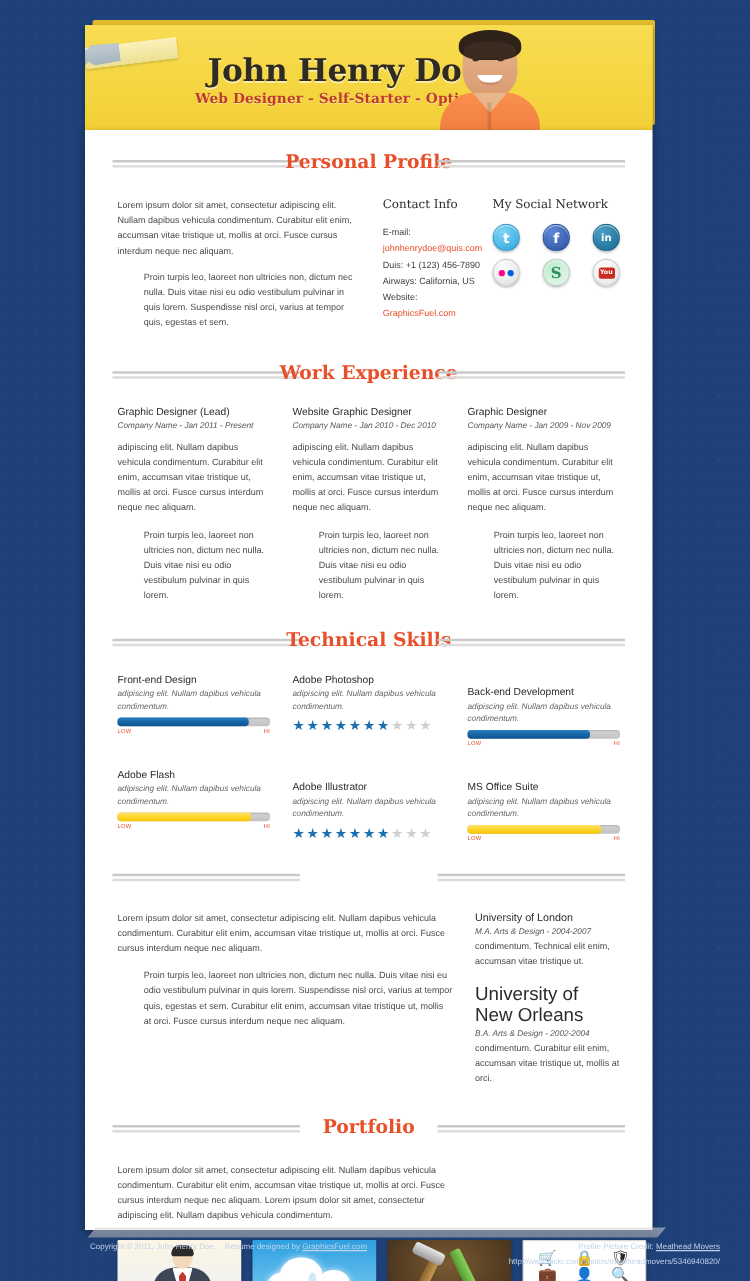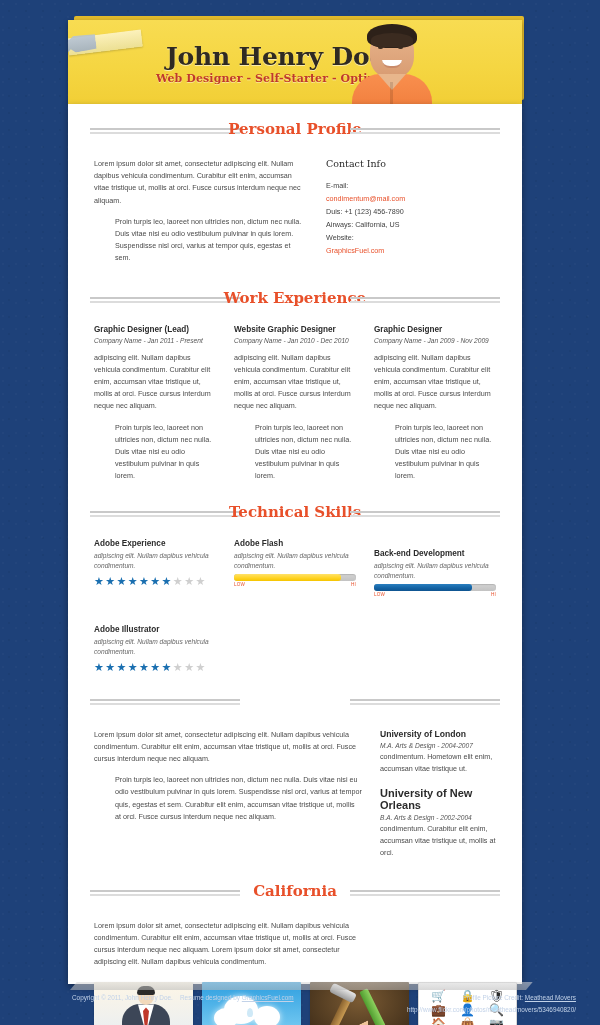--- a/index.html
+++ b/index.html
@@ -110,21 +110,21 @@
   .rule.l { left: 0; } .rule.r { right: 0; }
   .rule:before, .rule:after {
     content:""; position:absolute; left:0; right:0; height:2px; background:#c9c9c9;
   }
   .rule:before { top:0; } .rule:after { top:4px; background:#dcdcdc; }
 
   
   .bodytext { font-size: 7.2px; line-height: 12.2px; color: #4a4a4a; }
   .bodytext p + p { margin-top: 9px; margin-left: 21px; }
   .colrow { display: flex; margin: 0 26px; }
-  h4.item-title { font-size: 8.2px; color: #2b2b2b; font-weight: bold; margin-bottom: 3px; }
+  h4.item-title { font-size: 8.2px; color: #2b2b2b; font-weight: normal; margin-bottom: 3px; }
   .item-sub { font-size: 6.6px; font-style: italic; color: #555; margin-bottom: 8px; }
 
   
   .contact-h, .social-h, .clients-h {
     font-family: "DejaVu Serif", serif; font-size: 9.5px; color: #2b2b2b; margin-bottom: 10px;
   }
   .contact-line { font-size: 7.2px; line-height: 13px; color: #3f3f3f; }
   .contact-line a, .lnk { color: #e8502a; text-decoration: none; }
 
   .social-grid { display: grid; grid-template-columns: repeat(3, 30px); gap: 6px 10px; }
@@ -237,33 +237,59 @@
       <div style="width:212px">
         <div class="bodytext">
           <p>Lorem ipsum dolor sit amet, consectetur adipiscing elit. Nullam dapibus vehicula condimentum. Curabitur elit enim, accumsan vitae tristique ut, mollis at orci. Fusce cursus interdum neque nec aliquam.</p>
           <p>Proin turpis leo, laoreet non ultricies non, dictum nec nulla. Duis vitae nisi eu odio vestibulum pulvinar in quis lorem. Suspendisse nisl orci, varius at tempor quis, egestas et sem.</p>
         </div>
       </div>
       <div style="width:108px; padding-left:20px">
         <div class="contact-h">Contact Info</div>
         <div class="contact-line">
           <span>E-mail:</span>
-          <span class="lnk">condimentum@mail.com</span>
+          <span class="lnk">johnhenrydoe@quis.com</span>
         </div>
         <div class="contact-line">
           <span>Duis:</span>
           <span>+1 (123) 456-7890</span>
         </div>
         <div class="contact-line">
           <span>Airways:</span>
           <span>California, US</span>
         </div>
         <div class="contact-line">
           <span>Website:</span>
           <span class="lnk">GraphicsFuel.com</span>
+        </div>
+      </div>
+      <div style="width:110px; padding-left:8px">
+        <div class="social-h">My Social Network</div>
+        <div class="social-grid">
+          <a class="sicon tw">
+              <span>t</span>
+            </a>
+          <a class="sicon fb">
+              <span>f</span>
+            </a>
+          <a class="sicon li">
+              <span style="font-size:8px">in</span>
+            </a>
+          <a class="sicon fl">
+              <span class="fl-dots">
+                <i></i>
+                <i></i>
+              </span>
+            </a>
+          <a class="sicon su">
+              <span class="su-g">S</span>
+            </a>
+          <a class="sicon yt">
+              <span class="yt-box">You</span>
+            </a>
         </div>
       </div>
     </div>
 
     <div style="padding-top:22px"></div>
     <div class="sec-head">
       <div class="rule l"></div>
       <div class="sec-title">Work Experience</div>
       <div class="rule r"></div>
     </div>
@@ -295,84 +321,106 @@
     </div>
 
     <div style="padding-top:18px"></div>
     <div class="sec-head">
       <div class="rule l"></div>
       <div class="sec-title">Technical Skills</div>
       <div class="rule r"></div>
     </div>
     <div id="skills-grid" class="colrow" style="margin-top:8px; gap:18px; flex-wrap:wrap">
         <div style="width: 122px;">
-          <h4 class="item-title">Adobe Experience</h4>
-          <div class="skill-desc">adipiscing elit. Nullam dapibus vehicula condimentum.</div>
-          <div class="stars"><span class="on">★</span><span class="on">★</span><span class="on">★</span><span class="on">★</span><span class="on">★</span><span class="on">★</span><span class="on">★</span><span class="off">★</span><span class="off">★</span><span class="off">★</span></div>
-        </div>
-        <div style="width: 122px;">
-          <h4 class="item-title">Adobe Flash</h4>
+          <h4 class="item-title">Front-end Design</h4>
           <div class="skill-desc">adipiscing elit. Nullam dapibus vehicula condimentum.</div>
           <div class="bar-outer">
-            <div class="bar-fill yellow" style="width:88%"></div>
+            <div class="bar-fill blue" style="width:86%"></div>
           </div>
           <div class="bar-legend">
             <span>LOW</span>
             <span>HI</span>
           </div>
         </div>
+        <div style="width: 122px;">
+          <h4 class="item-title">Adobe Photoshop</h4>
+          <div class="skill-desc">adipiscing elit. Nullam dapibus vehicula condimentum.</div>
+          <div class="stars"><span class="on">★</span><span class="on">★</span><span class="on">★</span><span class="on">★</span><span class="on">★</span><span class="on">★</span><span class="on">★</span><span class="off">★</span><span class="off">★</span><span class="off">★</span></div>
+        </div>
         <div style="width: 122px; margin-top: 10px;">
           <h4 class="item-title">Back-end Development</h4>
           <div class="skill-desc">adipiscing elit. Nullam dapibus vehicula condimentum.</div>
           <div class="bar-outer">
             <div class="bar-fill blue" style="width:80%"></div>
           </div>
           <div class="bar-legend">
             <span>LOW</span>
             <span>HI</span>
           </div>
         </div>
+        <div style="width: 122px;">
+          <h4 class="item-title">Adobe Flash</h4>
+          <div class="skill-desc">adipiscing elit. Nullam dapibus vehicula condimentum.</div>
+          <div class="bar-outer">
+            <div class="bar-fill yellow" style="width:88%"></div>
+          </div>
+          <div class="bar-legend">
+            <span>LOW</span>
+            <span>HI</span>
+          </div>
+        </div>
         <div style="width: 122px; margin-top: 10px;">
           <h4 class="item-title">Adobe Illustrator</h4>
           <div class="skill-desc">adipiscing elit. Nullam dapibus vehicula condimentum.</div>
           <div class="stars"><span class="on">★</span><span class="on">★</span><span class="on">★</span><span class="on">★</span><span class="on">★</span><span class="on">★</span><span class="on">★</span><span class="off">★</span><span class="off">★</span><span class="off">★</span></div>
+        </div>
+        <div style="width: 122px; margin-top: 10px;">
+          <h4 class="item-title">MS Office Suite</h4>
+          <div class="skill-desc">adipiscing elit. Nullam dapibus vehicula condimentum.</div>
+          <div class="bar-outer">
+            <div class="bar-fill yellow" style="width:88%"></div>
+          </div>
+          <div class="bar-legend">
+            <span>LOW</span>
+            <span>HI</span>
+          </div>
         </div>
       </div>
 
     <div style="padding-top:16px"></div>
     <div class="sec-head">
       <div class="rule l"></div>
       <div class="rule r"></div>
     </div>
     <div class="colrow" style="margin-top:10px">
       <div style="width:268px">
         <div class="bodytext">
           <p>Lorem ipsum dolor sit amet, consectetur adipiscing elit. Nullam dapibus vehicula condimentum. Curabitur elit enim, accumsan vitae tristique ut, mollis at orci. Fusce cursus interdum neque nec aliquam.</p>
           <p>Proin turpis leo, laoreet non ultricies non, dictum nec nulla. Duis vitae nisi eu odio vestibulum pulvinar in quis lorem. Suspendisse nisl orci, varius at tempor quis, egestas et sem. Curabitur elit enim, accumsan vitae tristique ut, mollis at orci. Fusce cursus interdum neque nec aliquam.</p>
         </div>
       </div>
       <div style="width:134px; padding-left:18px">
         <div>
           <h4 class="item-title" style="font-size:8.6px">University of London</h4>
           <div class="item-sub" style="margin-bottom:2px">M.A. Arts &amp; Design   - 2004-2007</div>
-          <div class="bodytext">condimentum. Hometown elit enim, accumsan vitae tristique ut.</div>
+          <div class="bodytext">condimentum. Technical elit enim, accumsan vitae tristique ut.</div>
         </div>
         <div style="height:12px"></div>
         <div>
-          <h4 class="item-title" style="font-size:11px">University of New Orleans</h4>
+          <h4 class="item-title" style="font-size:15px">University of New Orleans</h4>
           <div class="item-sub" style="margin-bottom:2px">B.A. Arts &amp; Design - 2002-2004</div>
           <div class="bodytext">condimentum. Curabitur elit enim, accumsan vitae tristique ut, mollis at orci.</div>
         </div>
       </div>
     </div>
 
     <div style="padding-top:20px"></div>
     <div class="sec-head">
       <div class="rule l"></div>
-      <div class="sec-title">California</div>
+      <div class="sec-title">Portfolio</div>
       <div class="rule r"></div>
     </div>
     <div class="colrow" style="margin-top:10px">
       <div style="width:268px">
         <div class="bodytext">
             <p>Lorem ipsum dolor sit amet, consectetur adipiscing elit. Nullam dapibus vehicula condimentum. Curabitur elit enim, accumsan vitae tristique ut, mollis at orci. Fusce cursus interdum neque nec aliquam.  Lorem ipsum dolor sit amet, consectetur adipiscing elit. Nullam dapibus vehicula condimentum.</p>
           </div>
       </div>
     </div>
 

